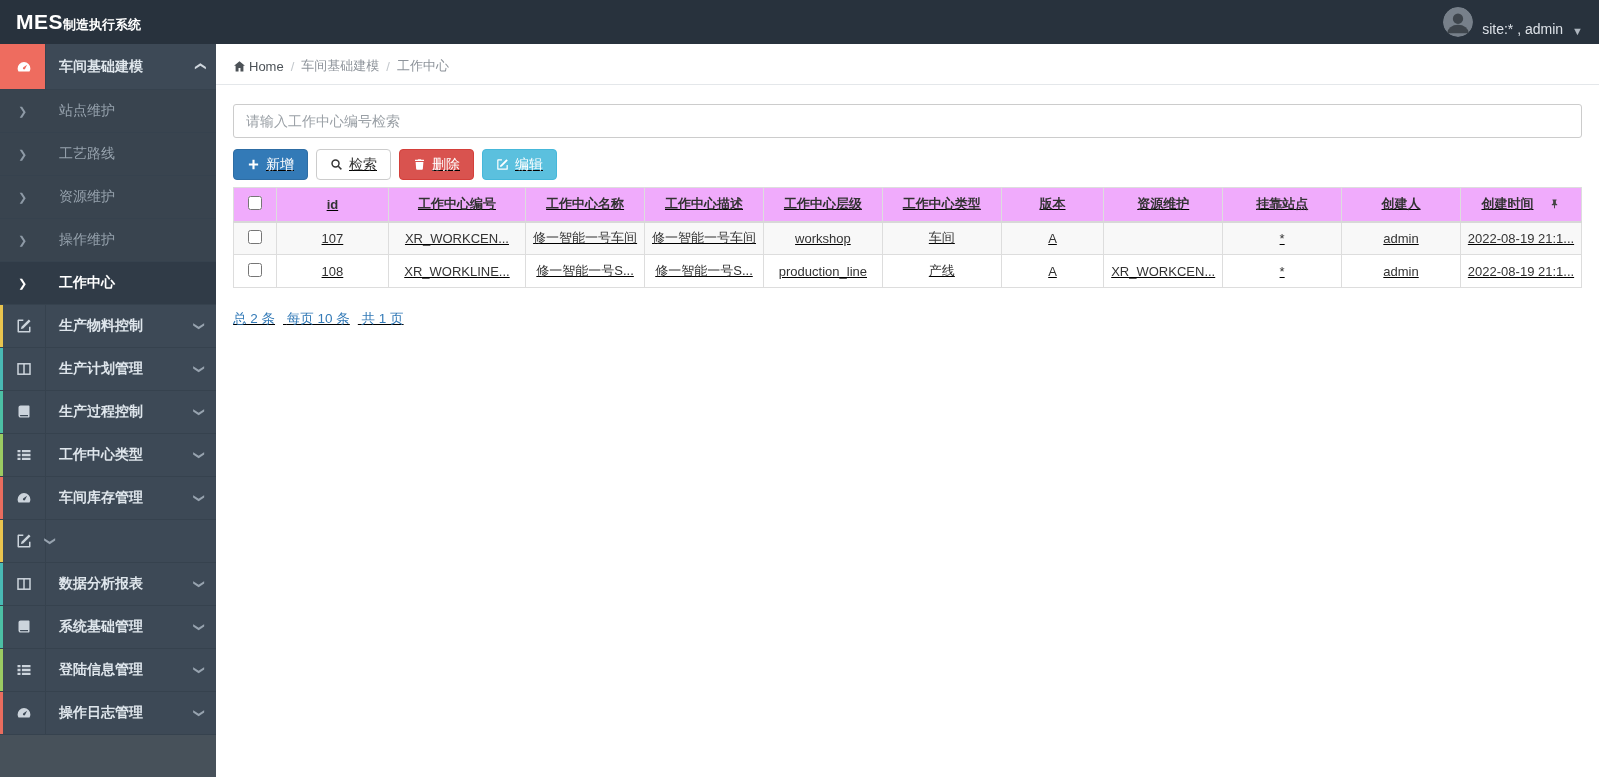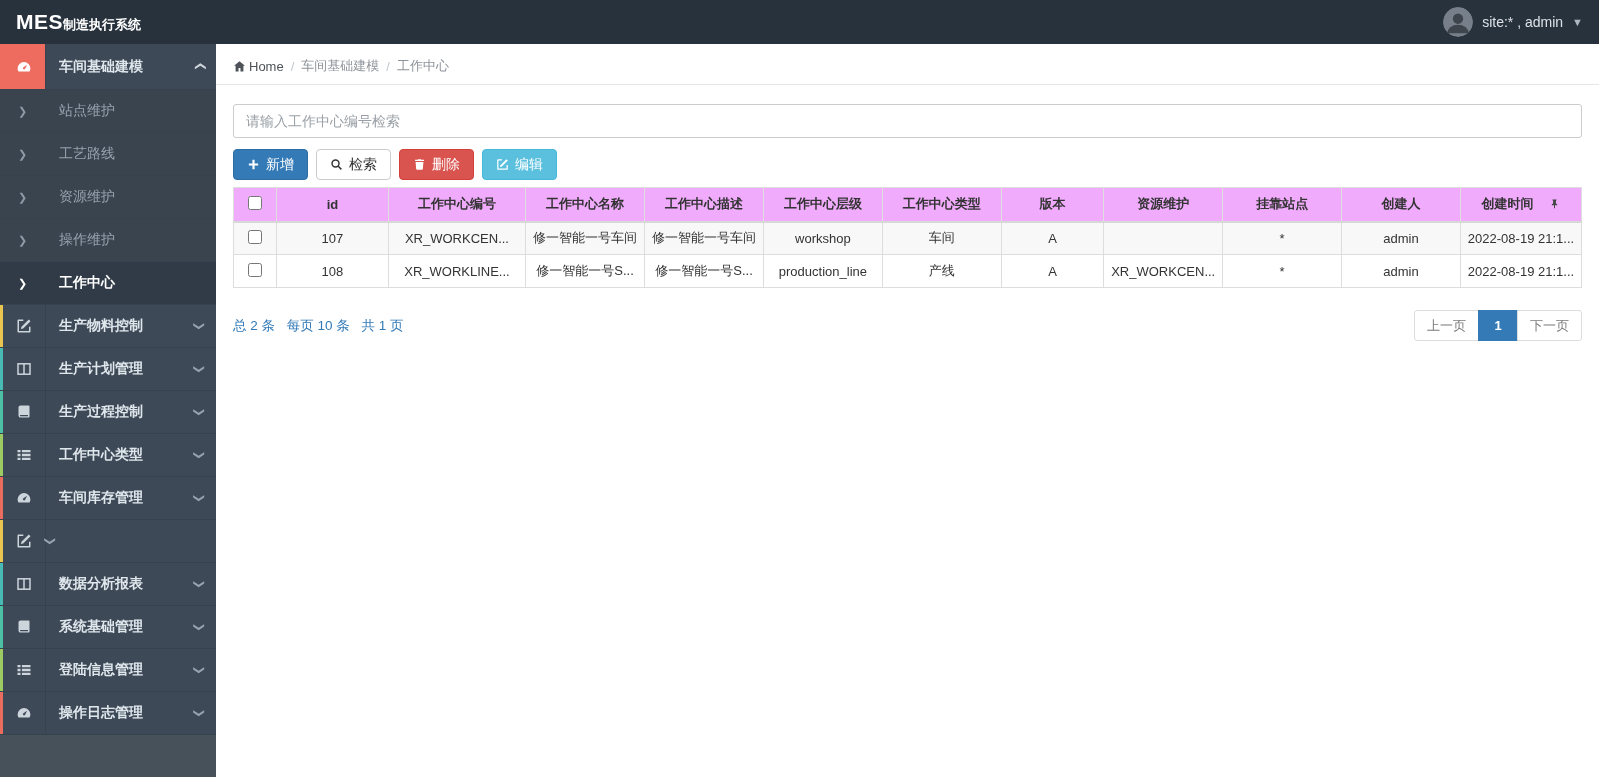--- a/index.html
+++ b/index.html
@@ -10,21 +10,21 @@
   *{box-sizing:border-box; margin:0; padding:0;}
   html,body{width:1599px; height:777px; overflow:hidden;}
   body{font-family:"Liberation Sans","DejaVu Sans",sans-serif; background:#fff; position:relative;}
 
   
   .topbar{position:absolute; top:0; left:0; width:1599px; height:44px; background:var(--navbar);
     display:flex; align-items:center; justify-content:space-between; padding:0 16px; z-index:5;}
   .brand{color:#fff; display:flex; align-items:baseline; cursor:pointer;}
   .brand b{font-size:21px; font-weight:bold; letter-spacing:.5px;}
   .brand span{font-size:13px; font-weight:bold;}
-  .userbox{display:flex; align-items:center; gap:9px; color:#dde2e8; font-size:14px; cursor:pointer;}
+  .userbox{display:flex; align-items:flex-end; gap:9px; color:#dde2e8; font-size:14px; cursor:pointer;}
   .avatar{width:30px; height:30px; border-radius:50%; overflow:hidden; flex:0 0 auto;}
   .caret{font-size:11px; color:#aeb6bf;}
 
   
   .sidebar{position:absolute; top:44px; left:0; width:216px; height:733px; background:var(--sidebar-bg);}
   .mitem{height:43px; display:flex; align-items:stretch; background:var(--item-bg);
     border-bottom:1px solid var(--divider); cursor:pointer;}
   .icon-cell{width:46px; display:flex; align-items:center; justify-content:center; color:#ccd4dc;
     border-right:1px solid var(--divider); border-left:3px solid transparent;}
   .icon-cell svg{width:16px; height:16px;}
@@ -43,21 +43,21 @@
   .mitem.sub.active .sub-chev{color:#fff;}
 
   
   .main{position:absolute; top:48px; left:216px; width:1383px; height:733px; background:#fff;}
   .breadcrumb{height:37px; display:flex; align-items:center; gap:7px; padding:0 17px;
     border-bottom:1px solid #e4e7ea; font-size:13px;}
   .crumb-home{display:flex; align-items:center; gap:3px; color:#4c5257; cursor:pointer;}
   .crumb-home svg{width:13px; height:13px; color:#4c5257;}
   .crumb-sep{color:#c3c8cd;}
   .crumb{color:#8d939a;}
-  .content{padding:19px 17px;}
+  .content{padding:19px 17px;text-decoration:underline;}
 
   .search-input{width:100%; height:34px; border:1px solid #ccc; border-radius:3px; padding:0 12px;
     font-size:14px; color:#555; outline:none; font-family:inherit;}
   .search-input::placeholder{color:#9aa0a6;}
 
   .btn-row{margin-top:11px; display:flex;}
   .btn{display:inline-flex; align-items:center; gap:6px; height:31px; padding:0 13px; margin-right:8px;
     border-radius:4px; font-size:14px; font-family:inherit; cursor:pointer; border:1px solid transparent;}
   .btn svg{width:13px; height:13px;}
   .btn-primary{background:var(--primary); border-color:#2e6da4; color:#fff;}
@@ -345,20 +345,15 @@
           </tr>
         </tbody>
     </table>
 
     <div class="pg-row">
       <div class="pg-summary">
         <span>总 2 条</span>
         <span>每页 10 条</span>
         <span>共 1 页</span>
       </div>
-      <div class="pager">
-        <span class="pg">上一页</span>
-        <span class="pg active">1</span>
-        <span class="pg">下一页</span>
-      </div>
     </div>
   </div>
 </div>
 
 </body></html>

